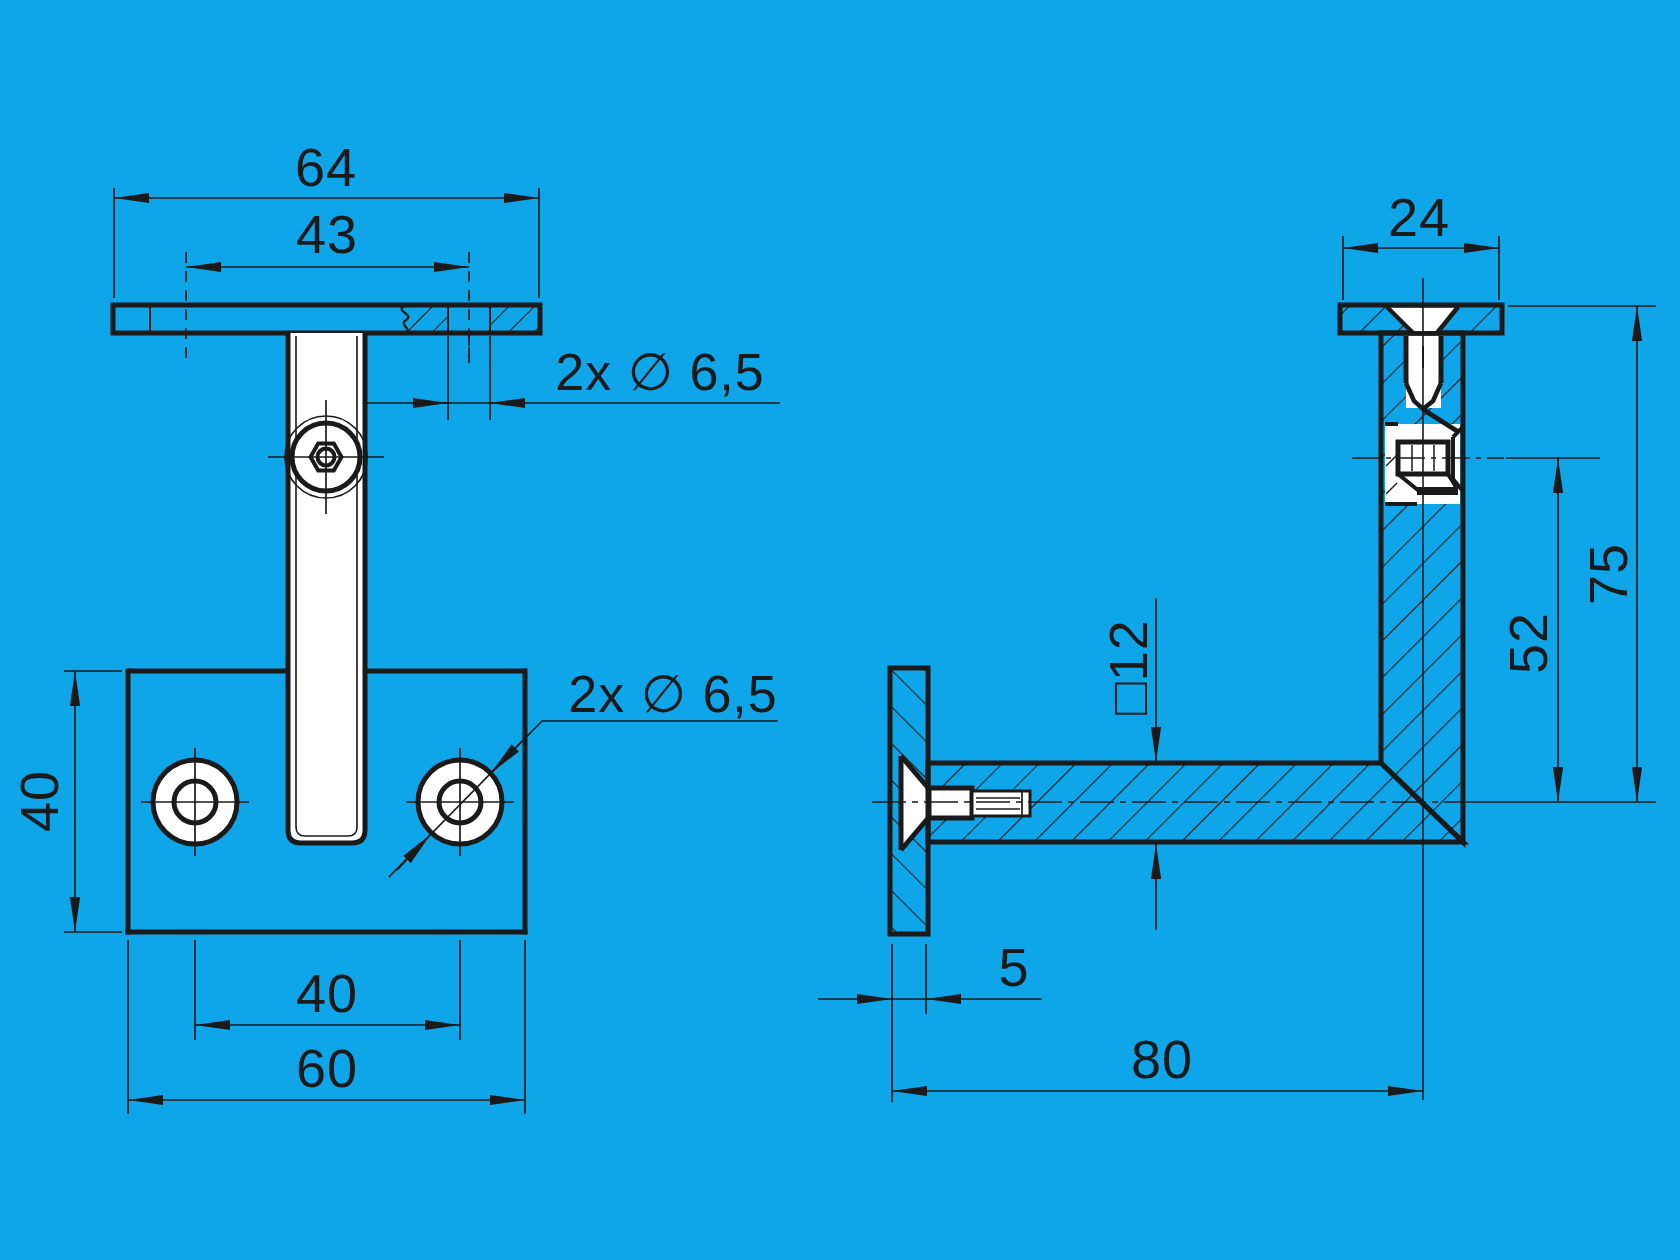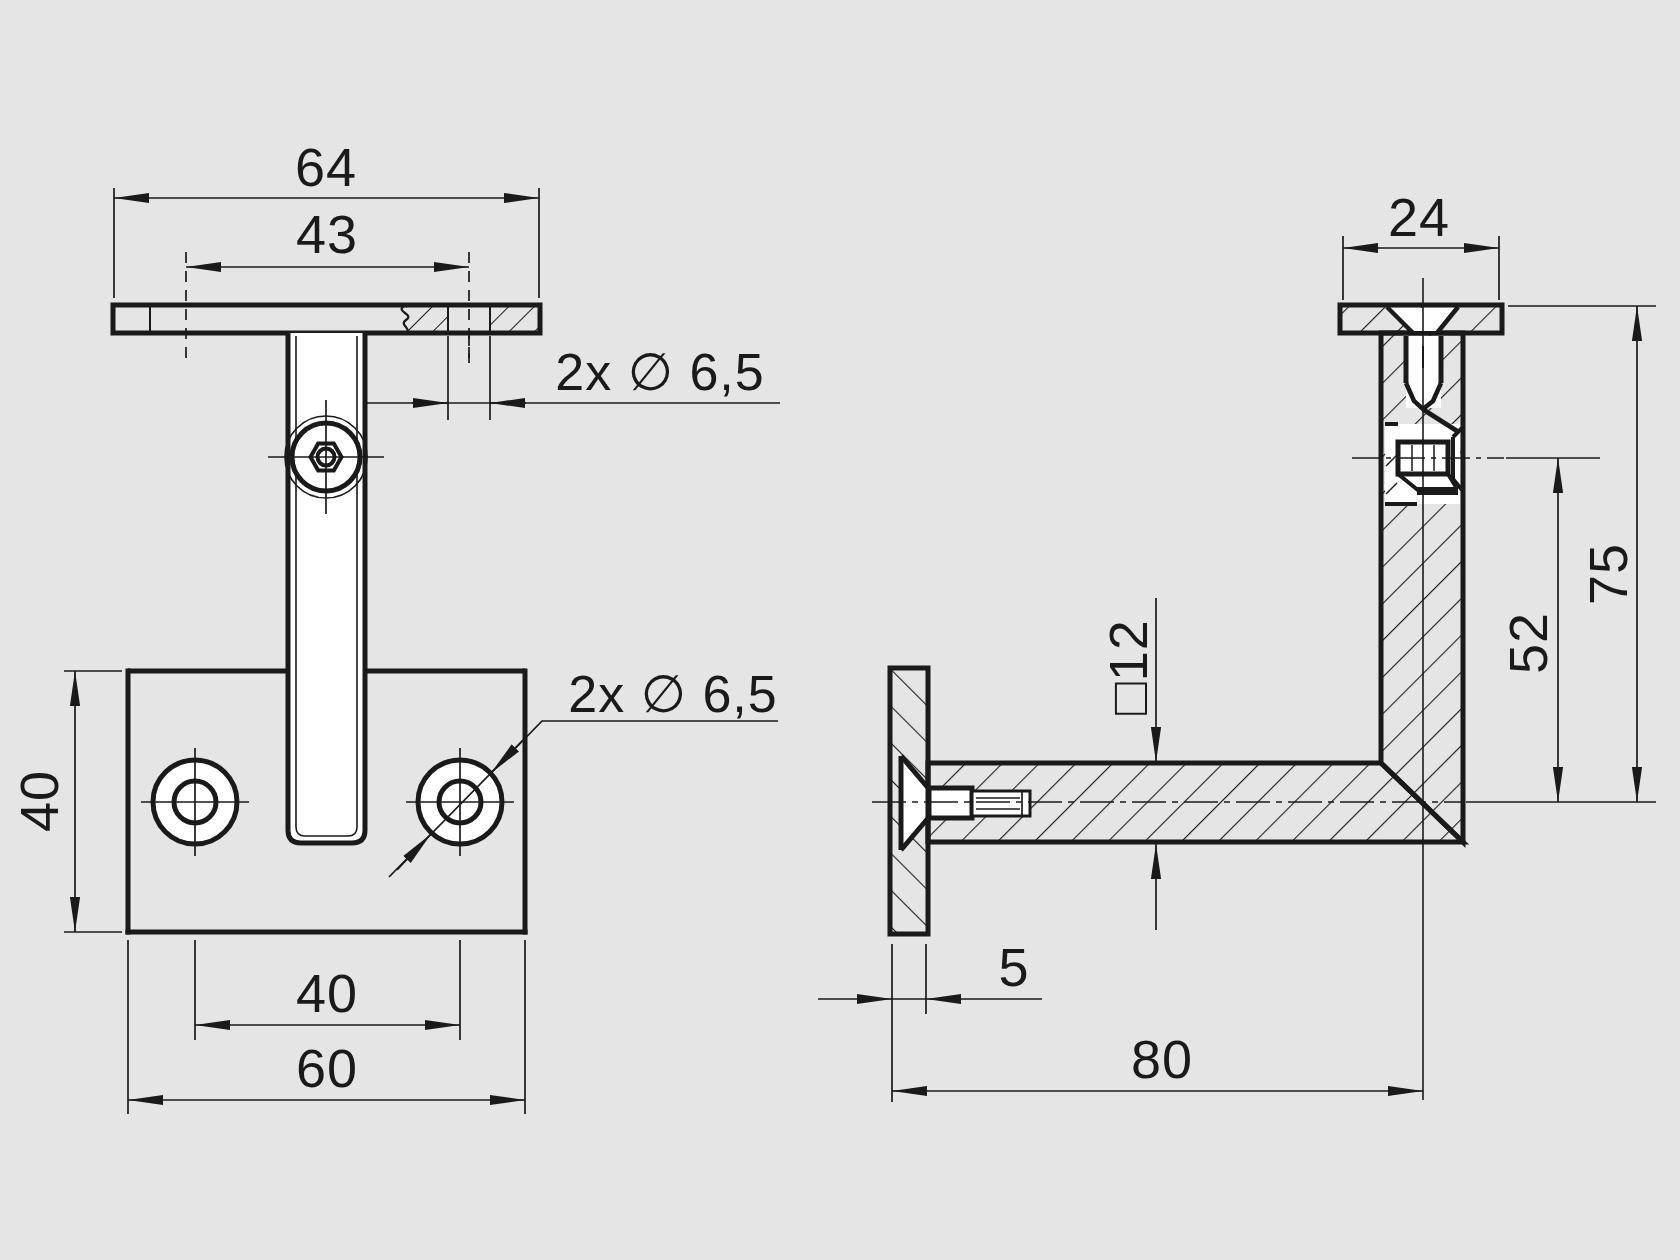--- a/index.html
+++ b/index.html
@@ -1,16 +1,16 @@
 <!DOCTYPE html>
 <html><head>
 <meta charset="utf-8">
 <style>
   html,body{margin:0;padding:0;background:#fff;}
-  .sheet{width:1680px;height:1260px;background:#e5e5e5;position:relative;overflow:hidden;}
+  .sheet{width:1680px;height:1260px;background:#0ea5e9;position:relative;overflow:hidden;}
   svg{display:block;}
   .dim{font-family:"Liberation Sans","DejaVu Sans",sans-serif;font-size:54px;fill:#1a1a1a;letter-spacing:1px;}
   .dim.small{font-size:52px;}
   line,path,rect,polygon,circle{vector-effect:none;}
 </style>
 </head>
 <body>
 
 <div class="sheet">
 <svg width="1680" height="1260" viewBox="0 0 1680 1260">

